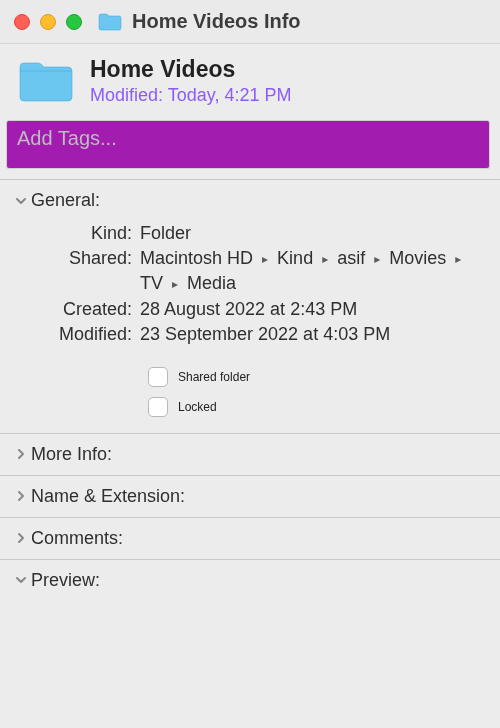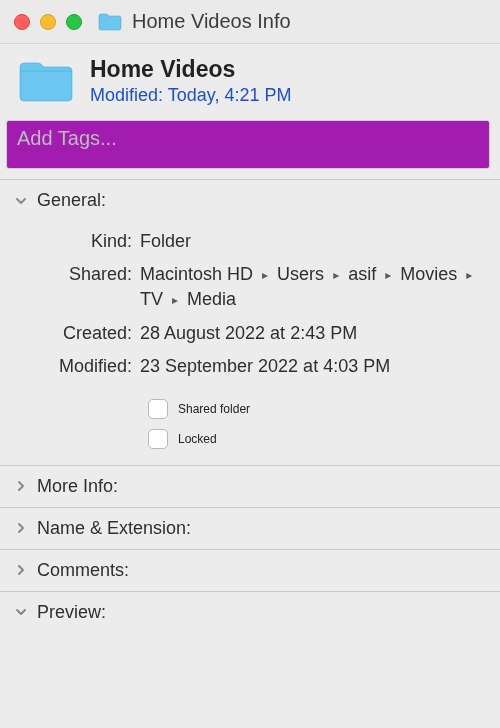--- a/index.html
+++ b/index.html
@@ -34,21 +34,21 @@
     .light.yellow { background: #febc2e; border: 1px solid #d89e22; }
     .light.green { background: #27c840; border: 1px solid #1fa033; }
     .titlebar-folder-icon {
       width: 24px;
       height: 19px;
       display: inline-block;
       position: relative;
     }
     .titlebar-folder-icon svg { display: block; }
     .titlebar-title {
-      font-weight: 400;
+      font-weight: 700;
       font-size: 20px;
       color: #3c3c3c;
     }
     .header-section {
       display: flex;
       align-items: flex-start;
       padding: 12px 18px 10px 18px;
       gap: 16px;
     }
     .big-folder-icon {
@@ -72,62 +72,61 @@
       font-weight: 700;
       font-size: 23px;
       color: #222;
     }
     .folder-size {
       font-size: 22px;
       color: #222;
       white-space: nowrap;
     }
     .modified-line {
-      color: #1d4ed8;
+      color: #8b5cf6;
       font-size: 18px;
       margin-top: 2px;
     }
     .tags-box {
       margin: 4px 10px 10px 6px;
       background: #a21caf;
       border: 1px solid #d0d0d0;
       border-radius: 3px;
       padding: 6px 10px 18px 10px;
       font-size: 20px;
       color: #bcbcbc;
       cursor: text;
     }
     .section-divider {
       border-top: 1px solid #c8c8c8;
     }
     .section-header {
       display: flex;
       align-items: center;
       padding: 10px 14px;
-      gap: 9px;
+      gap: 3px;
       font-size: 18px;
       color: #2f2f2f;
       cursor: pointer;
     }
     .disclosure {
       width: 14px;
       height: 14px;
       display: inline-flex;
       align-items: center;
       justify-content: center;
       color: #888;
       font-size: 13px;
     }
     .general-body {
       padding: 0 18px 16px 18px;
     }
     .kv-row {
       display: flex;
       align-items: flex-start;
-      margin-top: 8px;
       font-size: 18px;
       line-height: 1.4;
     }
     .kv-label {
       width: 122px;
       text-align: right;
       padding-right: 8px;
       color: #2f2f2f;
       flex-shrink: 0;
     }
@@ -210,21 +209,21 @@
   </span>
   <span>General:</span>
 </div>
 <div class="general-body">
   <div class="kv-row">
     <span class="kv-label">Kind:</span>
     <span class="kv-value">Folder</span>
   </div>
   <div class="kv-row">
     <span class="kv-label">Shared:</span>
-    <span class="kv-value" id="where-value"><span>Macintosh HD</span> <span class="breadcrumb-sep">▸</span> <span>Users</span> <span class="breadcrumb-sep">▸</span> <span>asif</span> <span class="breadcrumb-sep">▸</span> <span>Movies</span> <span class="breadcrumb-sep">▸</span> <span>TV</span> <span class="breadcrumb-sep">▸</span> <span>Media</span></span>
+    <span class="kv-value" id="where-value"><span>Macintosh HD</span> <span class="breadcrumb-sep">▸</span> <span>Kind</span> <span class="breadcrumb-sep">▸</span> <span>asif</span> <span class="breadcrumb-sep">▸</span> <span>Movies</span> <span class="breadcrumb-sep">▸</span> <span>TV</span> <span class="breadcrumb-sep">▸</span> <span>Media</span></span>
   </div>
   <div class="kv-row">
     <span class="kv-label">Created:</span>
     <span class="kv-value">28 August 2022 at 2:43 PM</span>
   </div>
   <div class="kv-row">
     <span class="kv-label">Modified:</span>
     <span class="kv-value">23 September 2022 at 4:03 PM</span>
   </div>
 

